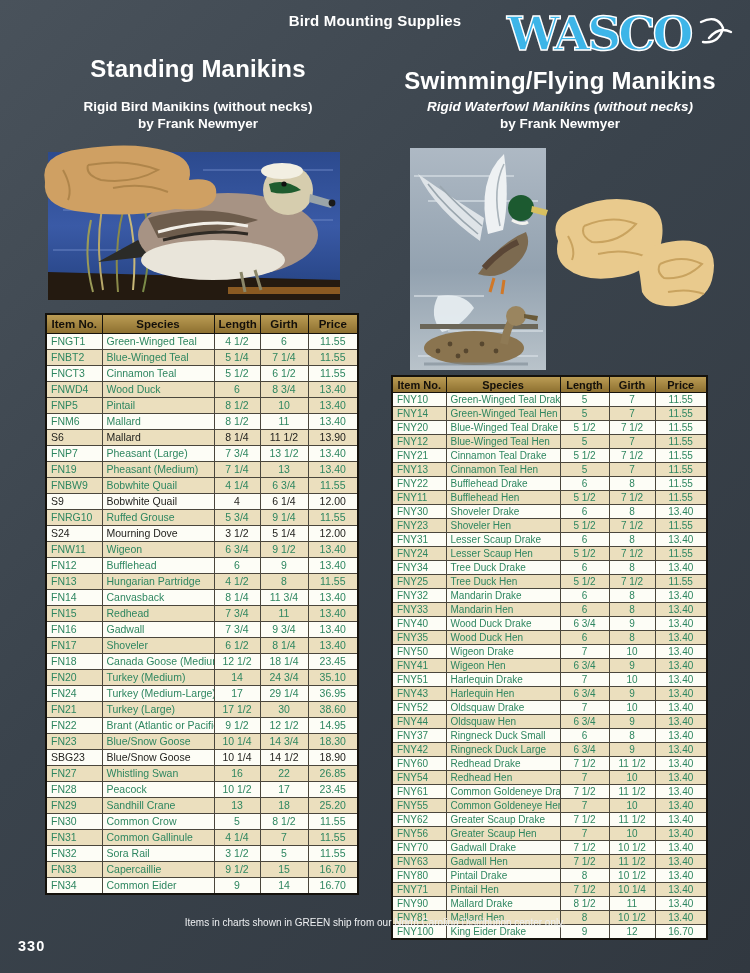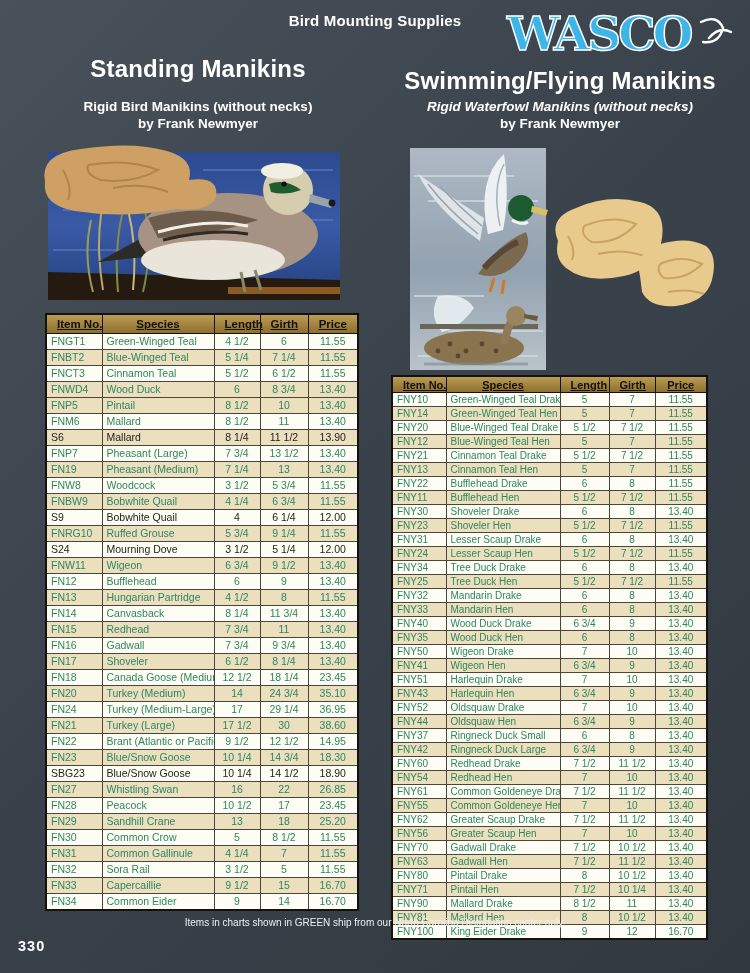--- a/index.html
+++ b/index.html
@@ -10,21 +10,21 @@
   .ctr{text-align:center;}
 
   .top-title{left:0;top:12px;width:750px;text-align:center;font-size:15px;font-weight:bold;color:#fff;letter-spacing:.2px;}
   .logo-box{left:505px;top:4px;width:238px;height:58px;}
 
   .col-head{font-weight:bold;color:#fff;}
   .sec-title{font-size:24px;letter-spacing:.2px;}
   .sec-sub{font-size:13.5px;line-height:1.25;}
 
   table{border-collapse:collapse;position:absolute;background:#fdfdf6;border:2px solid #15120c;table-layout:fixed;}
-  th{background:linear-gradient(#bb9c54,#8d7030);color:#14100a;font-weight:bold;border:1px solid #15120c;padding:0 10px;white-space:nowrap;text-decoration:underline;}
+  th{background:linear-gradient(#bb9c54,#8d7030);color:#14100a;font-weight:bold;border:1px solid #15120c;padding:0 4px;white-space:nowrap;}
   td{border:1px solid #4a463c;padding:0 4px;line-height:1.1;white-space:nowrap;overflow:hidden;}
   tr.alt td{background:#ebdfbe;}
   tr.green td{color:#2e8660;}
   tr.black td{color:#23231f;}
   td.num{text-align:center;padding:0 1px;}
   #tbl-left{left:45px;top:313px;width:312px;}
   #tbl-left th{height:18px;font-size:11.5px;}
   #tbl-left td{height:15px;font-size:10.5px;}
   #tbl-right{left:391px;top:375px;width:315px;}
   #tbl-right th{height:15px;font-size:11px;}
@@ -242,27 +242,20 @@
           <td class="num">13 1/2</td>
           <td class="num">13.40</td>
         </tr>
         <tr class="alt green">
           <td>FN19</td>
           <td>Pheasant (Medium)</td>
           <td class="num">7 1/4</td>
           <td class="num">13</td>
           <td class="num">13.40</td>
         </tr>
-        <tr class="green">
-          <td>FNW8</td>
-          <td>Woodcock</td>
-          <td class="num">3 1/2</td>
-          <td class="num">5 3/4</td>
-          <td class="num">11.55</td>
-        </tr>
         <tr class="alt green">
           <td>FNBW9</td>
           <td>Bobwhite Quail</td>
           <td class="num">4 1/4</td>
           <td class="num">6 3/4</td>
           <td class="num">11.55</td>
         </tr>
         <tr class="black">
           <td>S9</td>
           <td>Bobwhite Quail</td>

